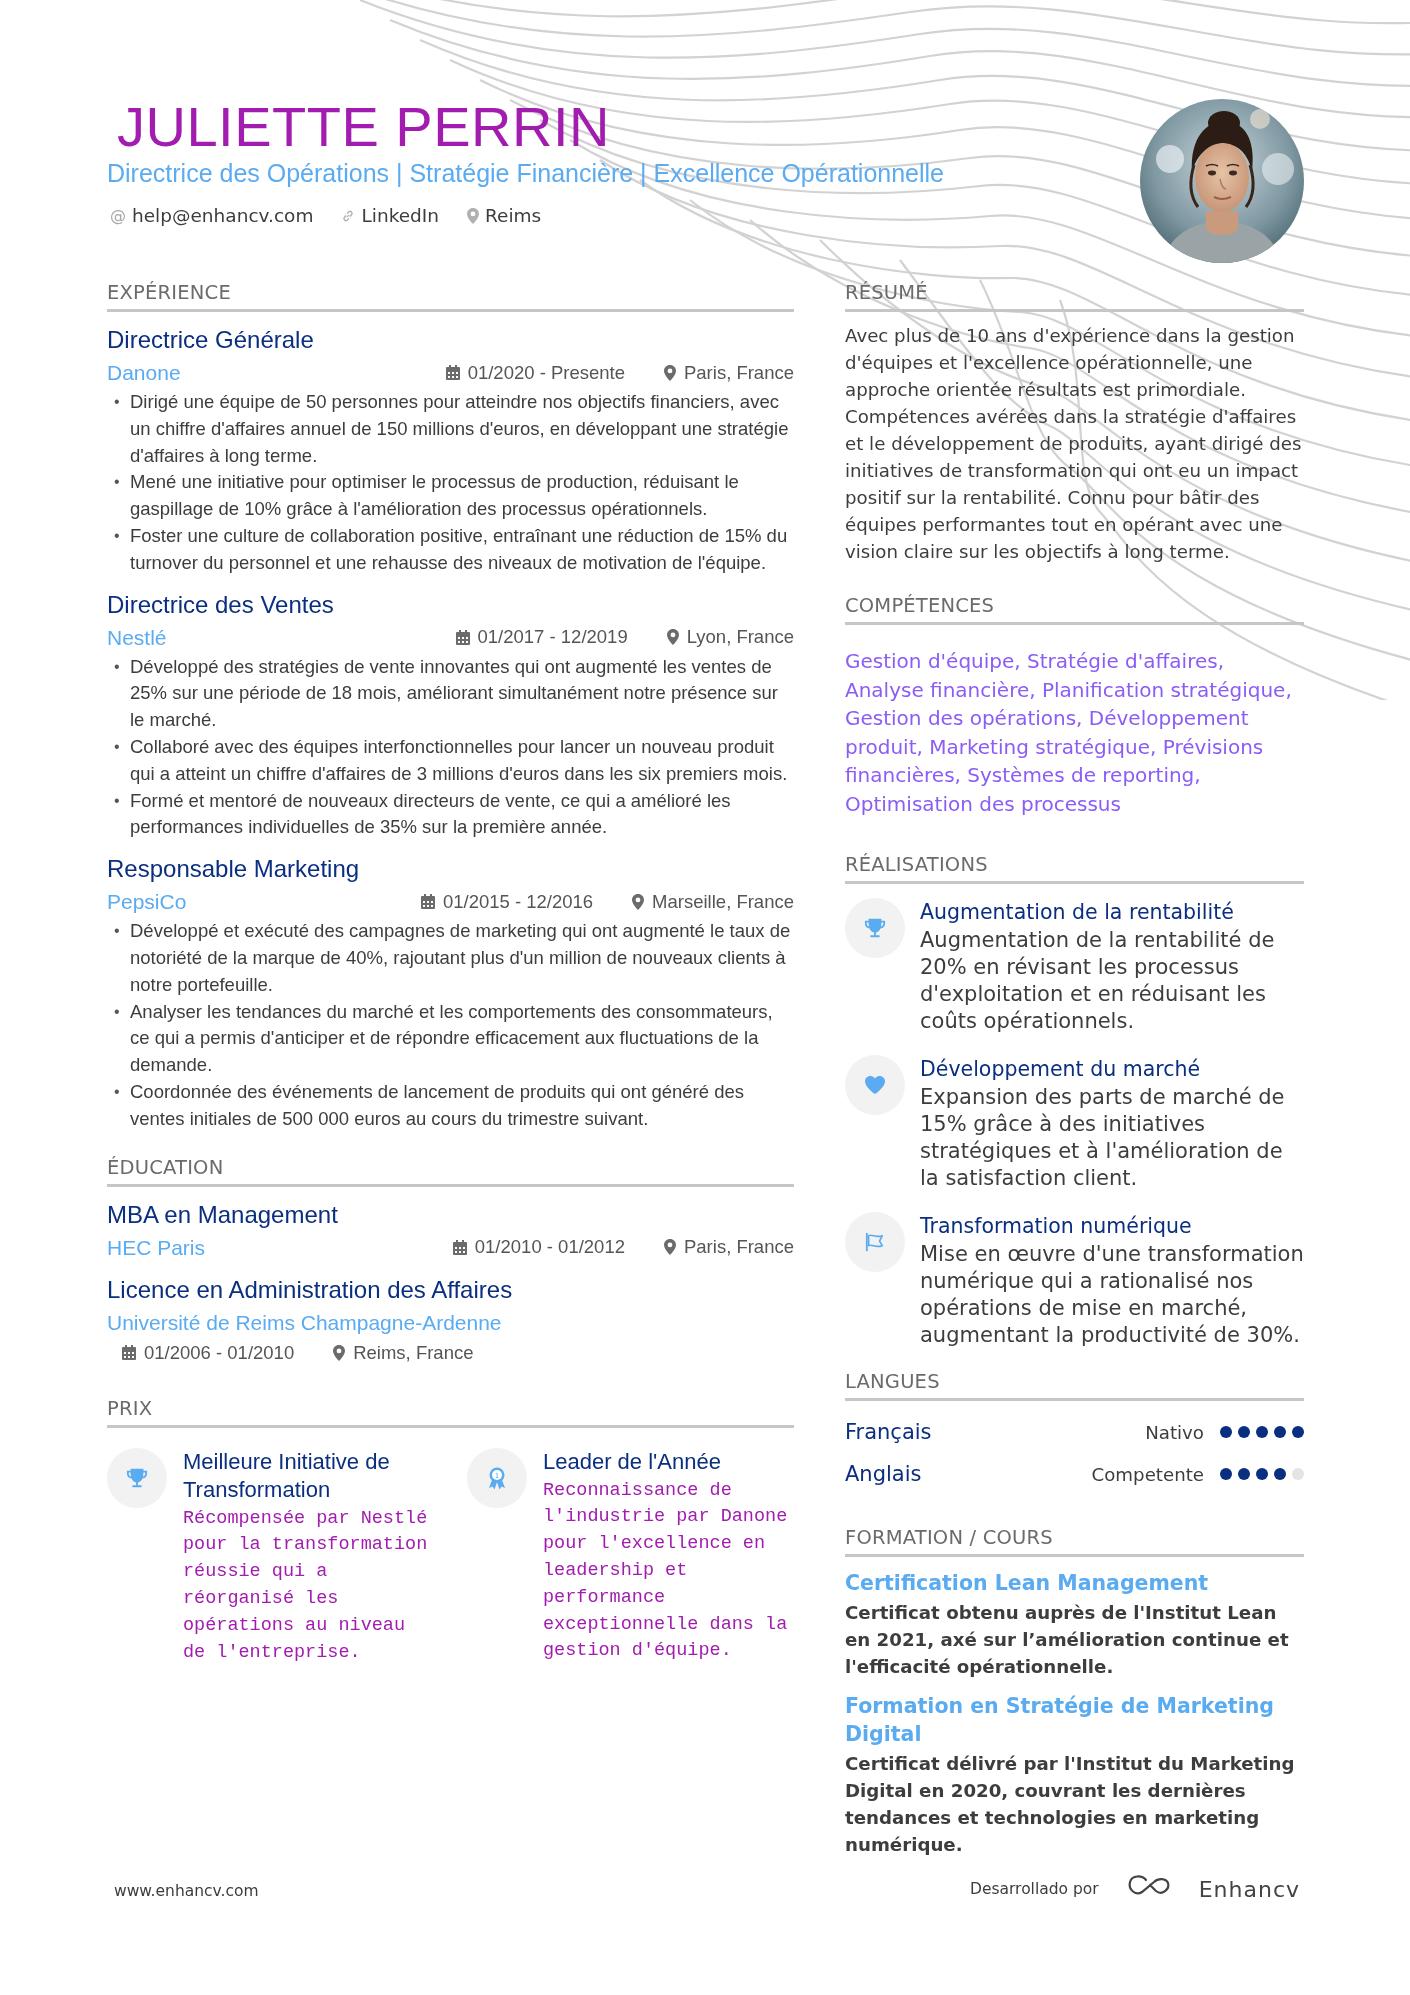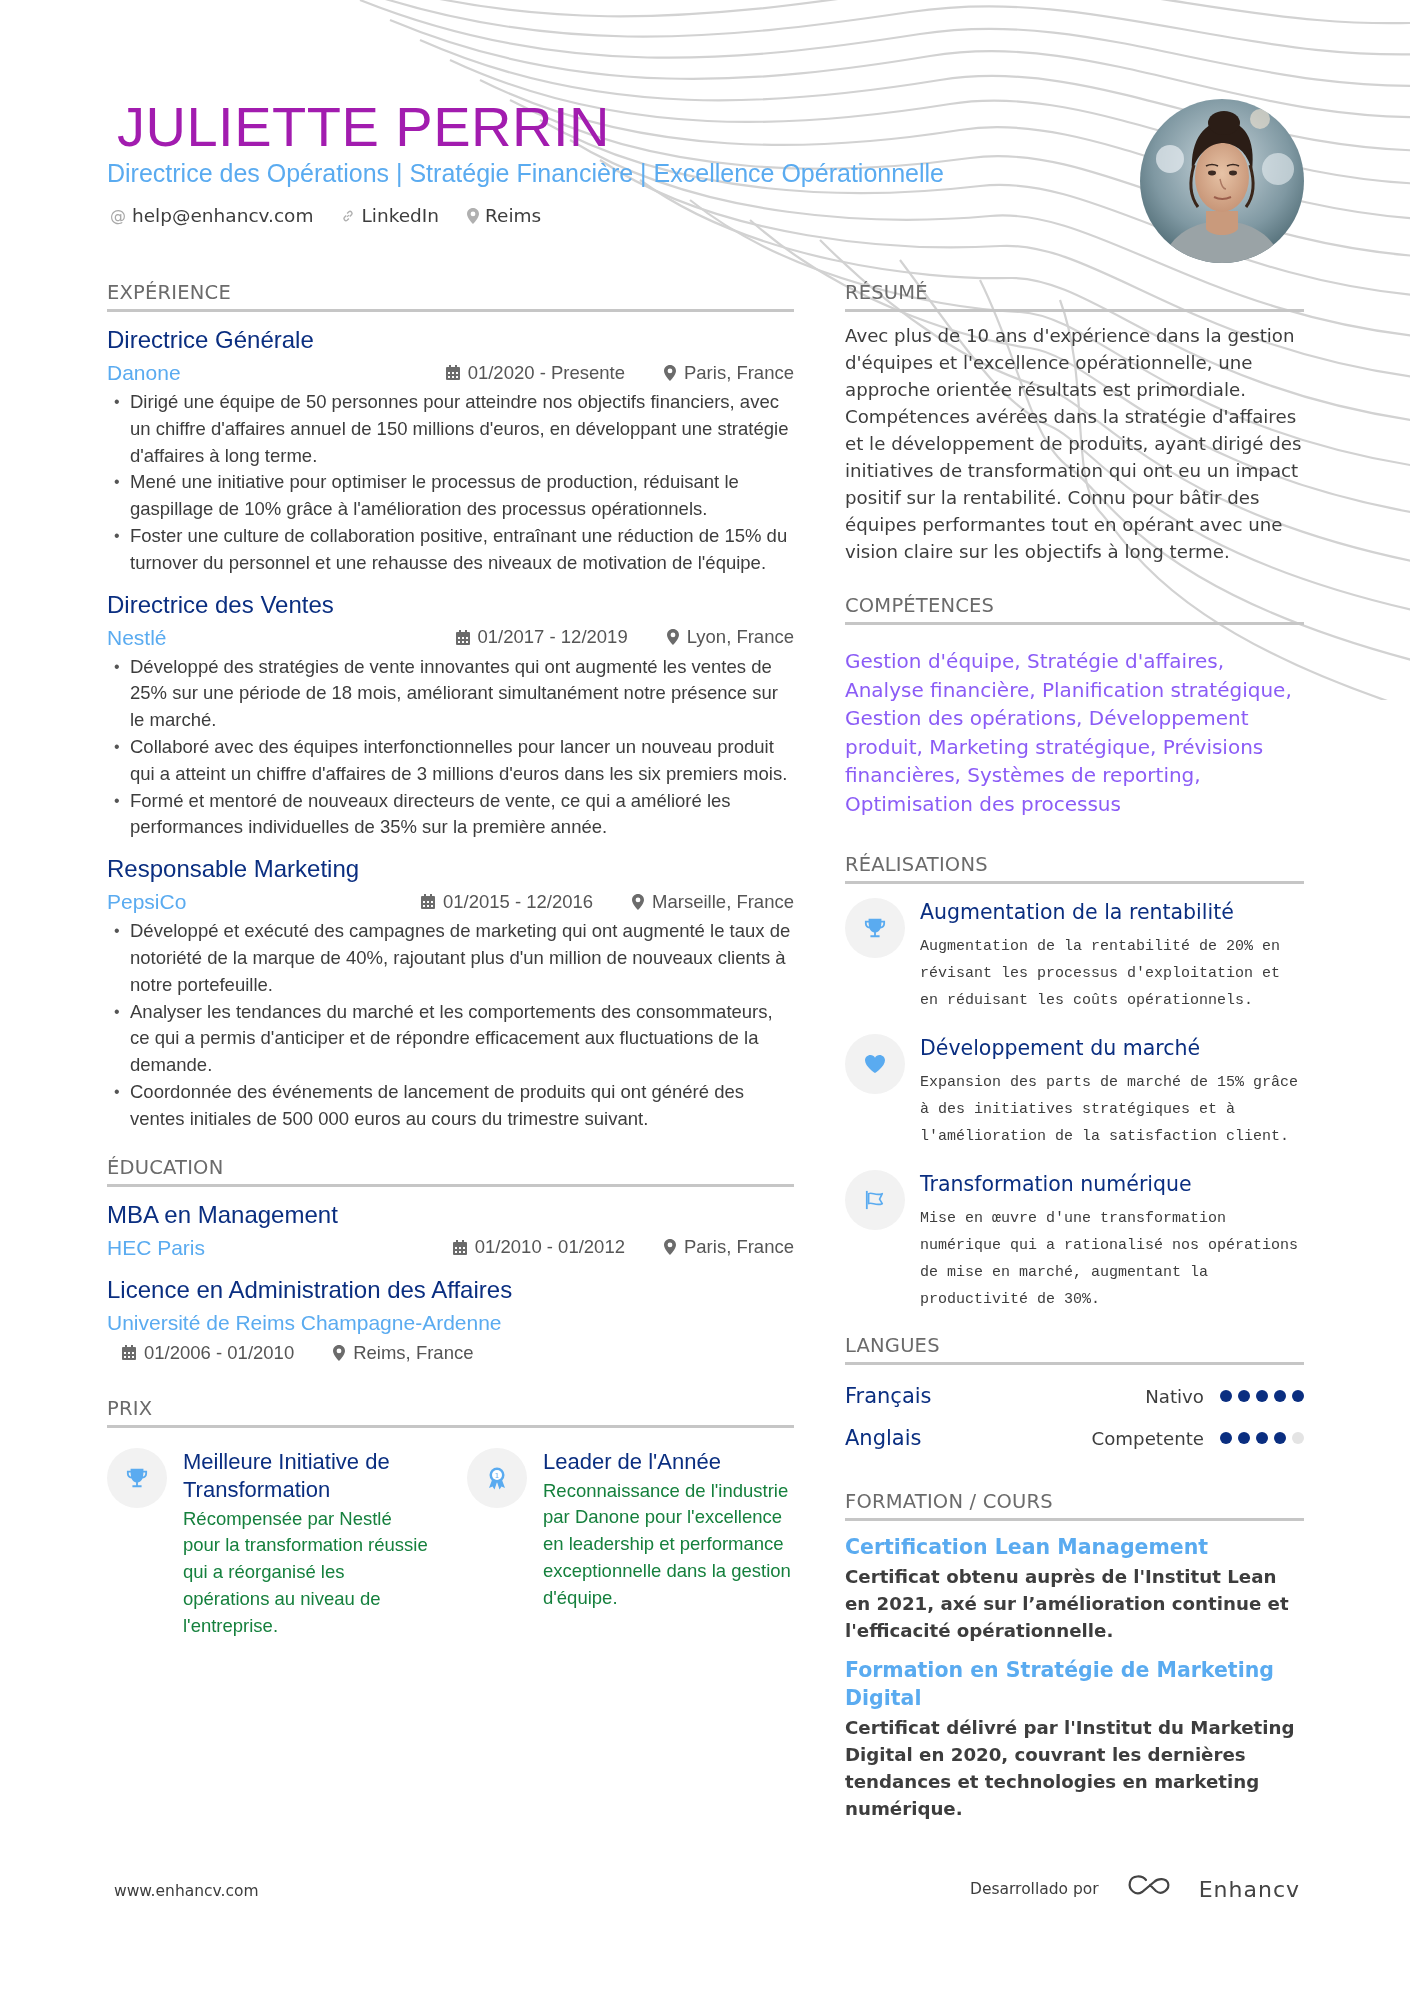--- a/index.html
+++ b/index.html
@@ -36,30 +36,30 @@
   .edu { margin-top: 12px; }
   .edu-meta-row { display: flex; gap: 24px; font-size: 18.5px; color: #555; line-height: 26px; margin-top: 3px; font-family: "Liberation Sans", sans-serif; }
 
   
   .awards { display: flex; margin-top: 20px; }
   .award { display: flex; width: 360px; }
   .award + .award { width: 327px; }
   .icon-circle { flex: 0 0 auto; width: 60px; height: 60px; border-radius: 50%; background: #f2f2f2; display: flex; align-items: center; justify-content: center; color: #5aabf0; }
   .award-body { margin-left: 16px; width: 250px; }
   .award-title { font-family: "Liberation Sans", sans-serif; font-size: 22px; color: #0a2e80; line-height: 28px; }
-  .award-desc { font-family: Liberation Sans, sans-serif; font-size: 18.5px; color: #15803d; line-height: 26.8px; margin-top: 2px; }
+  .award-desc { font-family: Liberation Mono, monospace; font-size: 18.5px; color: #a21caf; line-height: 26.8px; margin-top: 2px; }
 
   
   .para { font-size: 18.2px; line-height: 27px; color: #3d3d3d; margin-top: 10px; }
   .skills { font-size: 20px; line-height: 28.5px; color: #8b5cf6; margin-top: 22px; }
   .ach-list { margin-top: 14px; }
   .ach { display: flex; margin-bottom: 20px; }
   .ach-body { margin-left: 15px; width: 384px; }
   .ach-title { font-family: "DejaVu Sans", sans-serif; font-size: 20.5px; color: #0a2e80; line-height: 28px; }
-  .ach-desc { font-size: 15px; line-height: 27px; color: #3d3d3d; margin-top: 7px; font-family: Liberation Mono, monospace; }
+  .ach-desc { font-size: 21px; line-height: 27px; color: #3d3d3d; margin-top: 1px; }
 
   .lang-list { margin-top: 10px; }
   .lang { display: flex; align-items: center; justify-content: space-between; height: 42px; }
   .lang-name { font-size: 21px; color: #0a2e80; }
   .lang-right { display: flex; align-items: center; gap: 16px; text-align: right; }
   .lang-level { font-size: 18.2px; color: #3d3d3d; }
   .dots { display: flex; gap: 6px; }
   .dot { width: 12px; height: 12px; border-radius: 50%; background: #0a2e80; }
   .dot.off { background: #e4e4e4; }
 

